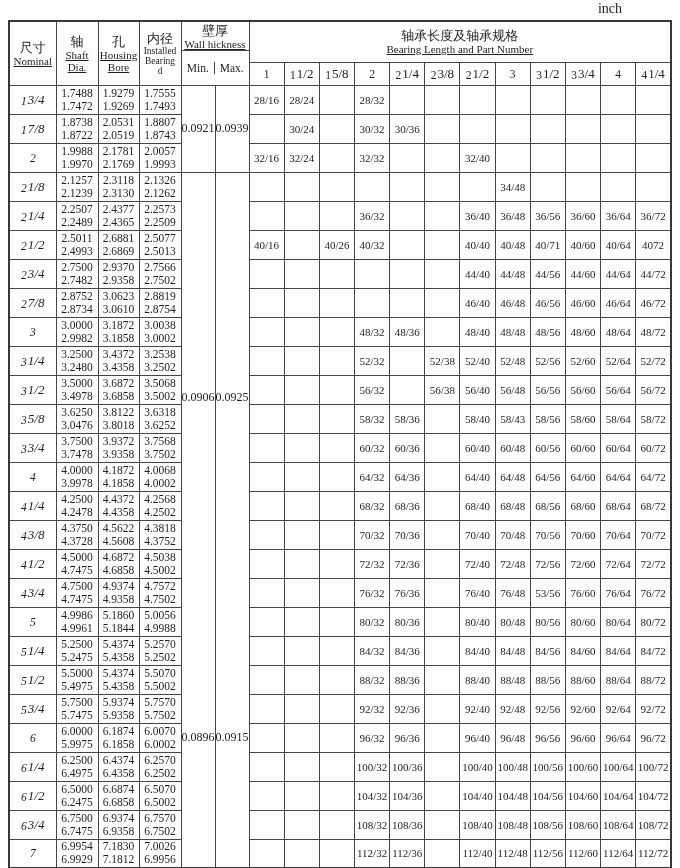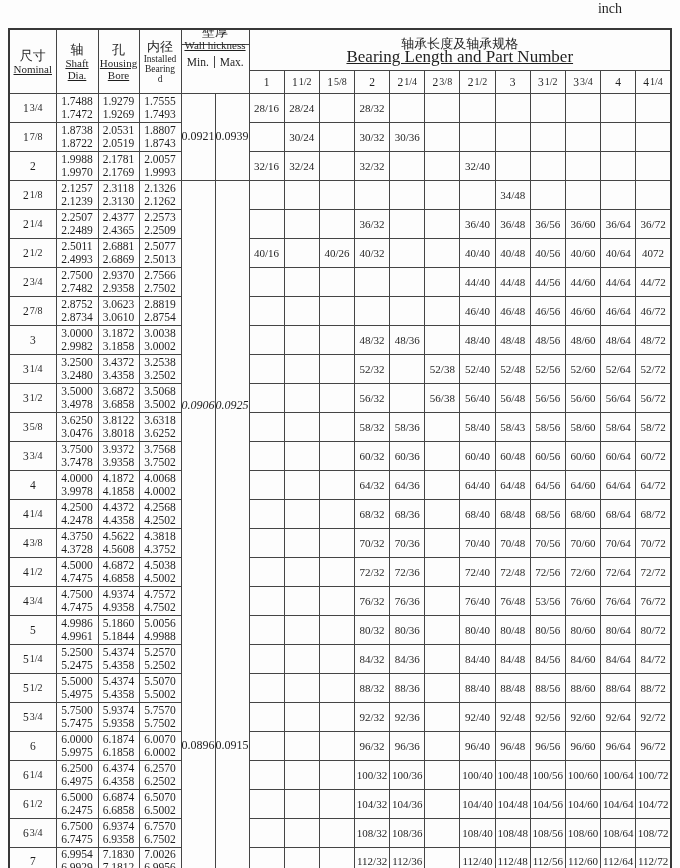--- a/index.html
+++ b/index.html
@@ -9,21 +9,21 @@
   }
   *{box-sizing:border-box;}
   html,body{margin:0;padding:0;}
   body{
     width:680px;height:868px;
     background:var(--paper);
     color:var(--text);
     font-family:"Liberation Serif", serif;
   }
   .unit-row{
-    height:28px;
+    height:20px;
     text-align:right;
     padding:2px 58px 0 0;
     font-size:14px;
     line-height:14px;
   }
   table.spec{
     border-collapse:collapse;
     table-layout:fixed;
     width:664px;
     margin-left:8px;
@@ -36,44 +36,44 @@
     font-weight:normal;
     overflow:hidden;
   }
   thead .hrow1{height:41px;}
   thead .hrow2{height:23px;}
   .zh{display:block;font-size:13px;line-height:15px;}
   .en{display:block;font-size:11px;line-height:12px;text-decoration:underline;}
   .en-sm{display:block;font-size:9.5px;line-height:10px;}
   th.wall-th{padding:0;vertical-align:top;}
   .wall-top{
-    height:15px;
+    height:29px;
     border-bottom:1px solid var(--border);
     display:flex;flex-direction:column;justify-content:center;
   }
   .wall-bottom{
     height:33px;
     display:flex;align-items:center;
   }
   .wall-bottom .half{
     flex:1 1 50%;
     display:flex;align-items:center;justify-content:center;
     font-size:11.5px;
   }
   .wall-bottom .half.min{border-right:1px solid var(--border);}
   th.len-h{font-size:11.5px;}
-  .fr{font-size:10px;vertical-align:1px;margin-left:1px;}
+  .fr{font-size:13px;vertical-align:1px;margin-left:1px;}
   tr.data{height:29px;}
-  td.nom{font-size:11.5px;}
+  td.nom{font-size:11.5px;font-style:italic;}
   td.dim{font-size:11.5px;}
   td.dim div{line-height:13px;}
   td.len{font-size:11px;}
   td.wall{font-size:12px;}
   td.wall.wg1{vertical-align:middle;}
-  td.wall.wg2{vertical-align:middle;padding-bottom:100px;border-bottom-style:hidden;font-style:italic;}
+  td.wall.wg2{vertical-align:middle;padding-bottom:100px;border-bottom-style:hidden;}
   td.wall.wg3{vertical-align:top;padding-top:7px;border-top-style:hidden;}
 </style>
 </head>
 <body>
 
 <div class="unit-row">inch</div>
 
 <table class="spec">
   <colgroup>
     <col style="width:47px">
@@ -122,21 +122,21 @@
           <span class="zh">壁厚</span>
           <span class="en">Wall hickness</span>
         </div>
         <div class="wall-bottom">
           <span class="half min">Min.</span>
           <span class="half">Max.</span>
         </div>
       </th>
       <th colspan="12">
         <span class="zh">轴承长度及轴承规格</span>
-        <span class="en" style="font-size:17px">Bearing Length and Part Number</span>
+        <span class="en" style="font-size:11px">Bearing Length and Part Number</span>
       </th>
     </tr>
     <tr class="hrow2">
         <th class="len-h"><span>1</span></th>
         <th class="len-h"><span>1</span><span class="fr">1/2</span></th>
         <th class="len-h"><span>1</span><span class="fr">5/8</span></th>
         <th class="len-h"><span>2</span></th>
         <th class="len-h"><span>2</span><span class="fr">1/4</span></th>
         <th class="len-h"><span>2</span><span class="fr">3/8</span></th>
         <th class="len-h"><span>2</span><span class="fr">1/2</span></th>
@@ -302,21 +302,21 @@
           <div>2.5013</div>
         </td>
         <td class="len">40/16</td>
         <td class="len"></td>
         <td class="len">40/26</td>
         <td class="len">40/32</td>
         <td class="len"></td>
         <td class="len"></td>
         <td class="len">40/40</td>
         <td class="len">40/48</td>
-        <td class="len">40/56</td>
+        <td class="len">40/71</td>
         <td class="len">40/60</td>
         <td class="len">40/64</td>
         <td class="len">4072</td>
       </tr>
       <tr class="data">
         <td class="nom"><span>2</span><span class="fr">3/4</span></td>
         <td class="dim">
           <div>2.7500</div>
           <div>2.7482</div>
         </td>

